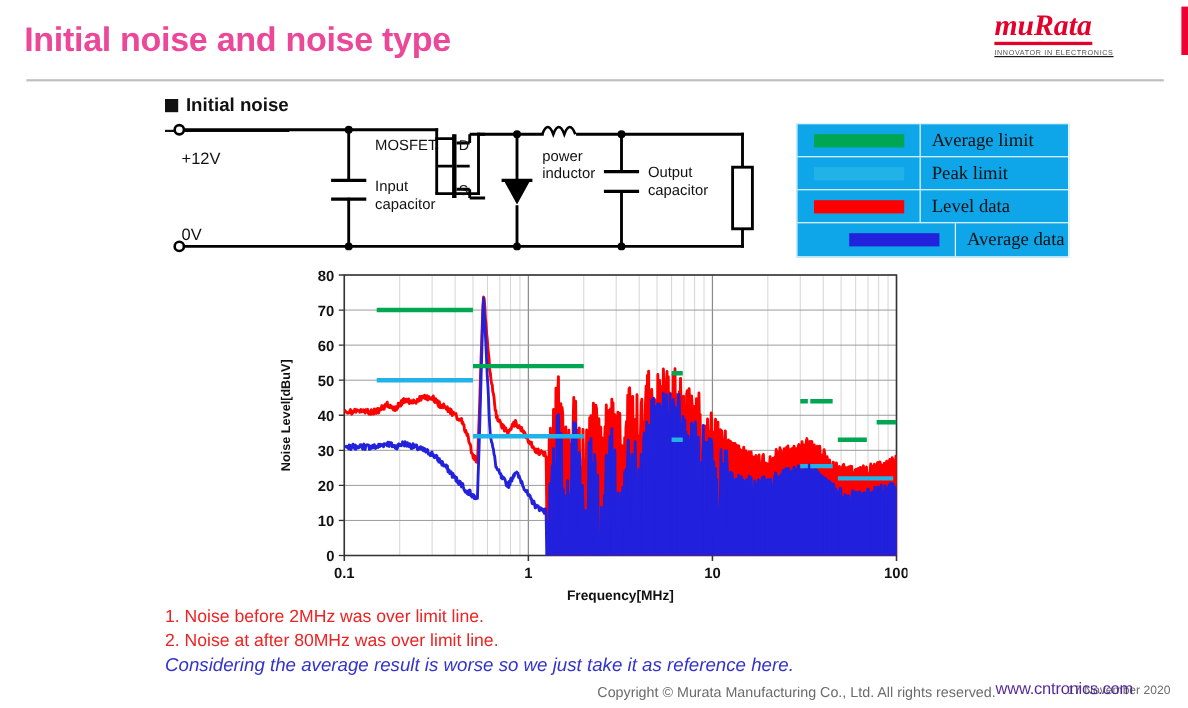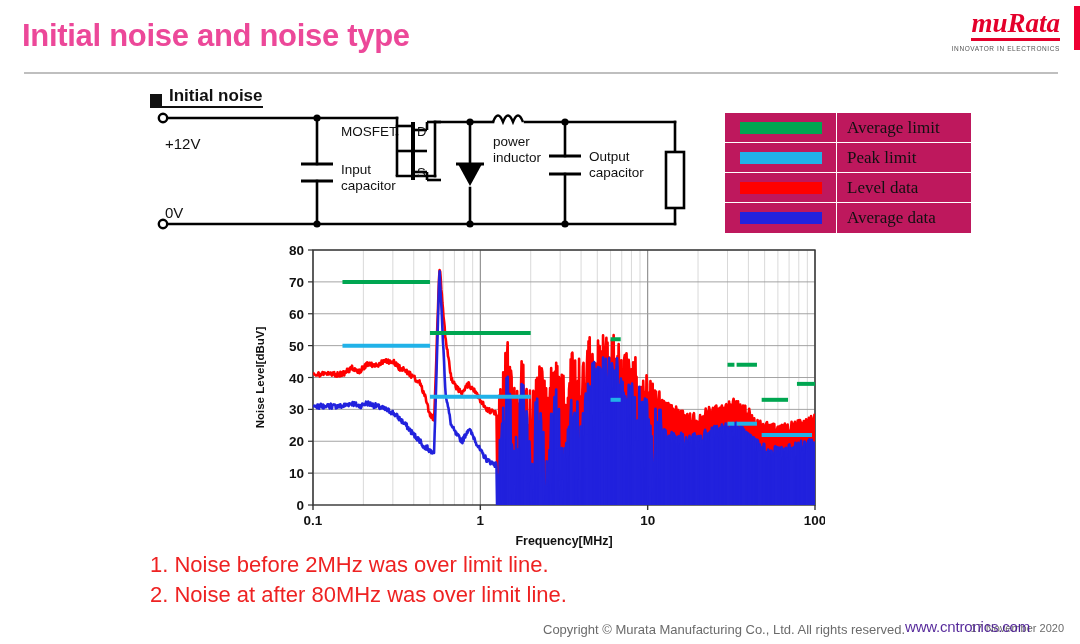--- a/index.html
+++ b/index.html
@@ -16,21 +16,21 @@
   #slide-title {
     position:absolute; left:22px; top:18px;
     font-size:31px; font-weight:bold; color:#ec4899;
     letter-spacing:-0.3px; white-space:nowrap;
   }
   #header-rule {
     position:absolute; left:24px; top:72px; width:1034px; height:2px;
     background:#bfbfbf;
   }
   #brand-logo {
-    position:absolute; right:20px; top:10px; width:140px; text-align:right;
+    position:absolute; right:36px; top:10px; width:140px; text-align:left;text-decoration:underline;
   }
   #brand-wordmark {
     font-family:"Liberation Serif", serif;
     font-weight:bold; font-style:italic;
     font-size:27px; color:#e4002b; line-height:1;
     border-bottom:3px solid #e4002b; padding-bottom:1px;
     display:inline-block;
   }
   #brand-tagline {
     font-size:6.5px; color:#555; letter-spacing:0.6px;
@@ -38,55 +38,55 @@
   }
   #brand-accent-bar {
     position:absolute; right:0px; top:6px; width:6px; height:44px;
     background:#ee0033;
   }
 
   
   #section-heading {
     position:absolute; left:150px; top:86px;
     font-size:17px; font-weight:bold; color:#111;
-    border-bottom:2px solid #111; padding-bottom:0;
-    display:flex; align-items:flex-end; gap:7px;
+    border-bottom:2px solid #111; padding-bottom:12px;
+    display:flex; align-items:center; gap:7px;
   }
   #section-bullet { width:12px; height:12px; background:#111; display:inline-block; }
 
   
   #circuit { position:absolute; left:145px; top:104px; }
 
   
   #legend {
     position:absolute; left:724px; top:112px; width:248px;
     background:#5fdcf5; border:1px solid #ffffff;
   }
   .legend-row {
     display:flex; align-items:center; height:30px;
     border-bottom:1px solid #ffffff;
   }
-  .legend-row:last-child { border-bottom:none; }
+  .legend-row:last-child { border-bottom:none;padding-left:32px; }
   .legend-swatch-cell {
     width:112px; display:flex; align-items:center; justify-content:center;
     border-right:1px solid #ffffff; height:100%;
   }
   .legend-swatch { width:82px; height:12px; }
   .legend-label {
     font-family:"Liberation Serif", serif;
     font-size:17px; color:#111; padding-left:10px;
   }
 
   
   #chart { position:absolute; left:250px; top:240px; width:575px; height:310px; }
   #chart svg { display:block; }
 
   
   #notes { position:absolute; left:150px; top:550px; width:820px; }
-  .note-line { font-size:22px; color:#ee2222; line-height:1.35; white-space:nowrap; }
+  .note-line { font-size:16px; color:#ee2222; line-height:1.35; white-space:nowrap; }
   #note-italic {
     font-size:17px; color:#3333cc; font-style:italic;
     line-height:1.35; white-space:nowrap; margin-top:1px;
   }
 
   
   #footer-copyright {
     position:absolute; left:543px; top:622px;
     font-size:13px; color:#6b6b6b; white-space:nowrap;
   }
@@ -200,21 +200,21 @@
   <text x="196" y="32" font-family="Liberation Sans, sans-serif" font-size="13.5" fill="#111">MOSFET</text>
   <text x="272" y="32" font-family="Liberation Sans, sans-serif" font-size="13" fill="#111">D</text>
   <text x="272" y="73" font-family="Liberation Sans, sans-serif" font-size="13" fill="#111">S</text>
   <text x="348" y="42" font-family="Liberation Sans, sans-serif" font-size="13.5" fill="#111">power</text>
   <text x="348" y="58" font-family="Liberation Sans, sans-serif" font-size="13.5" fill="#111">inductor</text>
   <text x="444" y="57" font-family="Liberation Sans, sans-serif" font-size="13.5" fill="#111">Output</text>
   <text x="444" y="73" font-family="Liberation Sans, sans-serif" font-size="13.5" fill="#111">capacitor</text>
 </svg>
 </div>
 
-<div id="legend" style="background: #be185d;">
+<div id="legend" style="background: #0ea5e9;">
   <div class="legend-row">
     <div class="legend-swatch-cell">
       <span class="legend-swatch" id="sw0" style="background: rgb(0, 166, 81);"></span>
     </div>
     <div class="legend-label">Average limit</div>
   </div>
   <div class="legend-row">
     <div class="legend-swatch-cell">
       <span class="legend-swatch" id="sw1" style="background: rgb(33, 178, 232);"></span>
     </div>
@@ -1459,17 +1459,18 @@
         <line x1="477.5049566230902" y1="183.71875" x2="484.4313326062332" y2="183.71875" stroke="#21b2e8" stroke-width="4" stroke-linecap="butt"></line>
         <line x1="486.6008054517374" y1="183.71875" x2="506.97089397174085" y2="183.71875" stroke="#21b2e8" stroke-width="4" stroke-linecap="butt"></line>
         <line x1="511.66103372084825" y1="194.875" x2="562.0333863286212" y2="194.875" stroke="#21b2e8" stroke-width="4" stroke-linecap="butt"></line>
       </g>
     </svg>
 </div>
 
 <div id="notes">
   <div class="note-line">1.  Noise before 2MHz was over limit line.</div>
   <div class="note-line">2. Noise at after 80MHz was over limit line.</div>
+  <div id="note-italic">Considering  the average result is worse so we just take it as reference here.</div>
 </div>
 
 <div id="footer-copyright">Copyright © Murata Manufacturing Co., Ltd. All rights reserved.</div>
 <div id="footer-date">17 November 2020</div>
 <div id="watermark">www.cntronics.com</div>
 
 </body></html>

